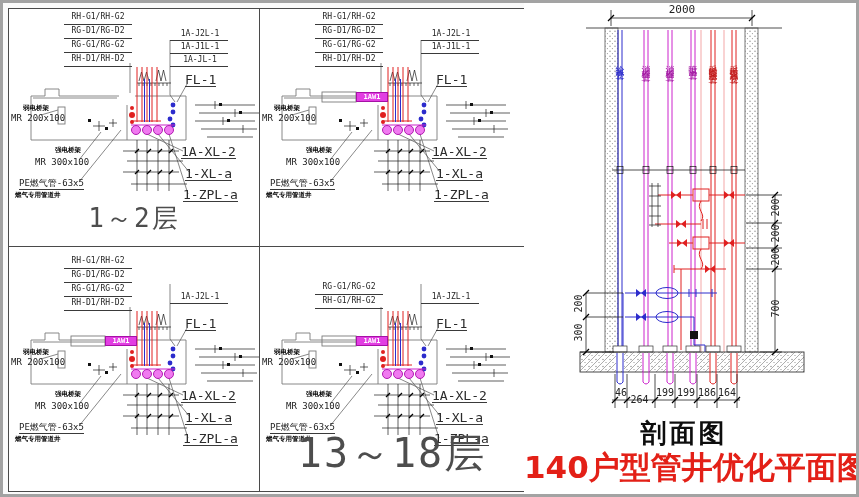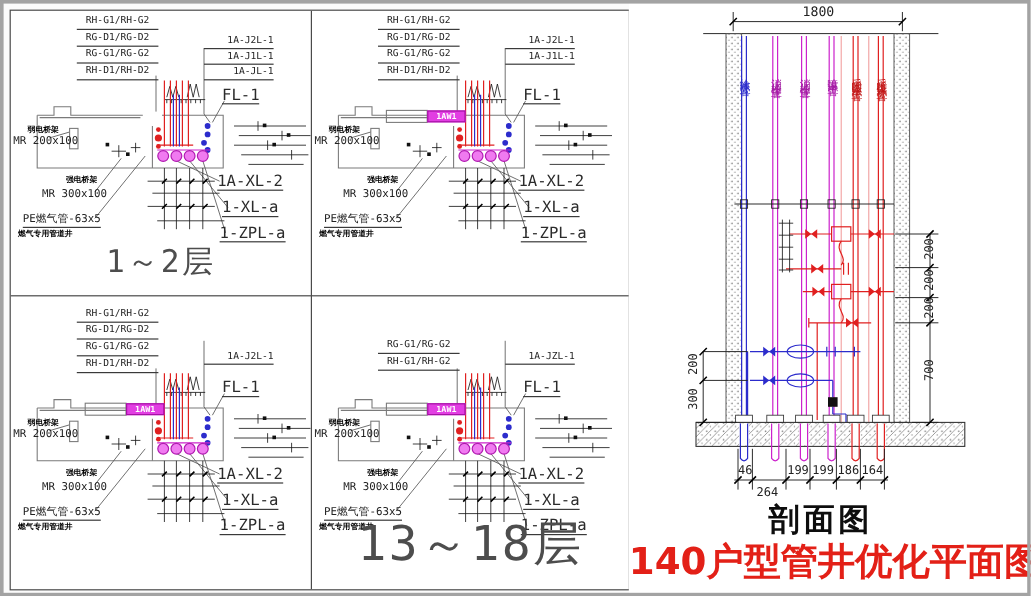--- a/index.html
+++ b/index.html
@@ -19,21 +19,21 @@
   .q4{left:251px;top:238px;width:264px;height:244px;}
   .qsvg{position:absolute;left:0;top:0;}
   .lbl{position:absolute;color:#2b2b2b;white-space:nowrap;font-family:"DejaVu Sans Mono","Liberation Mono",monospace;}
   .s9{font-size:13px;line-height:10px;}
   .mr{font-size:9px;line-height:10px;color:#222;}
   .note{font-size:6.5px;line-height:7px;font-weight:bold;color:#000;}
   .u{border-bottom:1px solid #3a3a3a;padding-bottom:1px;}
   .stack{position:absolute;left:55px;width:68px;}
   .stack .row{height:13px;line-height:12px;font-size:8px;text-align:center;border-bottom:1px solid #3a3a3a;color:#222;white-space:nowrap;}
   .risers{position:absolute;left:161px;width:58px;}
-  .risers .row{height:12px;line-height:11px;font-size:8px;text-align:right;padding-left:2px;border-bottom:1px solid #3a3a3a;color:#222;white-space:nowrap;}
+  .risers .row{height:12px;line-height:11px;font-size:8px;text-align:center;padding-left:2px;border-bottom:1px solid #3a3a3a;color:#222;white-space:nowrap;}
   .qtitle{position:absolute;bottom:10px;left:0;right:0;text-align:center;font-size:26px;color:#4d4d4d;letter-spacing:2px;white-space:nowrap;}
   .qtitle.big{font-size:40px;}
   .duct{position:absolute;left:96px;top:83px;width:32px;height:10px;background:#e23ee2;border:1px solid #a511a5;
         color:#fff;font-size:7px;line-height:9px;text-align:center;font-weight:bold;box-sizing:border-box;}
   
   .section{position:absolute;left:524px;top:0;width:335px;height:497px;background:#fff;}
   .dimh{position:absolute;font-size:10px;line-height:11px;color:#222;text-align:center;white-space:nowrap;}
   .rot{transform:rotate(-90deg);}
   .plab{position:absolute;width:14px;top:58px;font-size:9px;letter-spacing:2px;writing-mode:vertical-rl;text-orientation:upright;line-height:14px;}
   .plb{color:#2c2ccc;}
@@ -300,38 +300,38 @@
     <path class="dm" d="M251,195 V352 M222,195 H258 M222,223 H258 M222,248 H258 M222,269 H258 M236,352 H258"></path>
     <path class="tk" d="M248,198 l6,-6 M248,226 l6,-6 M248,251 l6,-6 M248,272 l6,-6 M248,355 l6,-6"></path>
 
     <path class="dm" d="M62,293 V352 M62,293 H99 M62,317 H99 M56,352 H90"></path>
     <path class="tk" d="M59,296 l6,-6 M59,320 l6,-6 M59,355 l6,-6"></path>
 
     <path class="dm" d="M88,400 H216 M91,374 V408 M103,374 V408 M131,374 V408 M151,374 V408 M173,374 V408 M193,374 V408 M213,374 V408"></path>
     <path class="tk" d="M88,403 l6,-6 M100,403 l6,-6 M128,403 l6,-6 M148,403 l6,-6 M170,403 l6,-6 M190,403 l6,-6 M210,403 l6,-6"></path>
   </svg>
 
-  <div class="dimh" style="left:130px;top:4px;width:56px;font-size:11px">1800</div>
+  <div class="dimh" style="left:130px;top:4px;width:56px;font-size:11px">2000</div>
 
   <div class="plab plb" style="left:89px">给水立管</div>
   <div class="plab plm" style="left:115px">消火栓主管</div>
   <div class="plab plm" style="left:139px">消火栓主管</div>
   <div class="plab plm" style="left:162px">喷淋主管</div>
   <div class="plab plr" style="left:182px">采暖回水主管</div>
   <div class="plab plr" style="left:203px">采暖供水立管</div>
 
   <div class="dimh rot" style="left:236px;top:202px;width:30px">200</div>
   <div class="dimh rot" style="left:236px;top:228px;width:30px">200</div>
   <div class="dimh rot" style="left:236px;top:251px;width:30px">200</div>
   <div class="dimh rot" style="left:236px;top:303px;width:30px">700</div>
   <div class="dimh rot" style="left:39px;top:298px;width:30px">200</div>
   <div class="dimh rot" style="left:39px;top:327px;width:30px">300</div>
 
   <div class="dimh" style="left:84px;top:387px;width:26px">46</div>
-  <div class="dimh" style="left:104px;top:405px;width:23px">264</div>
+  <div class="dimh" style="left:104px;top:394px;width:23px">264</div>
   <div class="dimh" style="left:128px;top:387px;width:26px">199</div>
   <div class="dimh" style="left:149px;top:387px;width:26px">199</div>
   <div class="dimh" style="left:170px;top:387px;width:26px">186</div>
   <div class="dimh" style="left:190px;top:387px;width:26px">164</div>
 
   <div class="sec-caption">剖面图</div>
   <div class="red-title">140户型管井优化平面图</div>
 </div>
 
 <div class="frame"></div>

